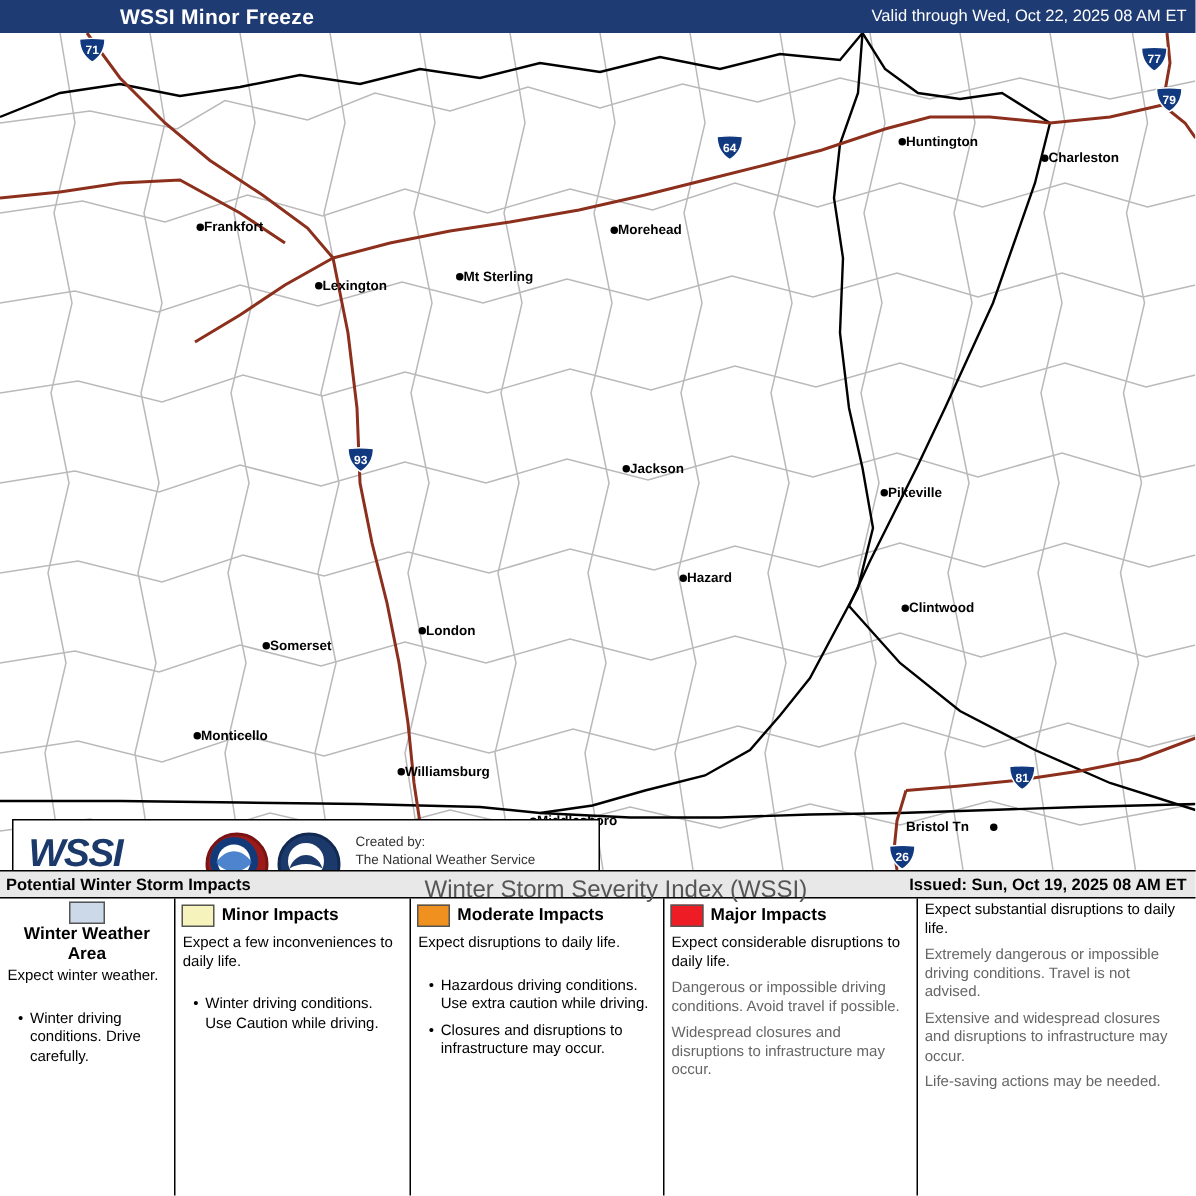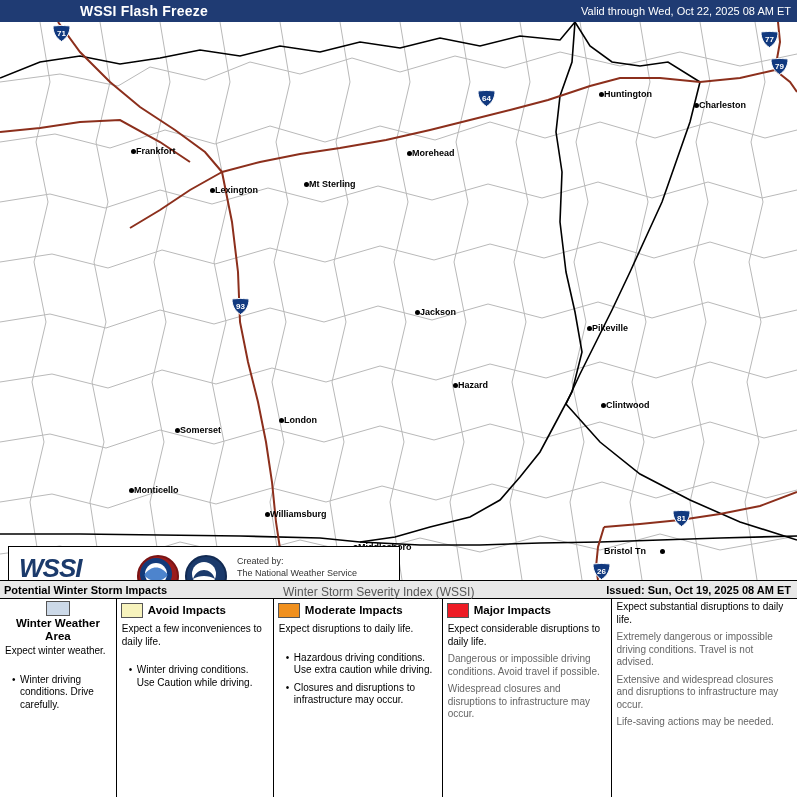--- a/index.html
+++ b/index.html
@@ -76,21 +76,21 @@
   
   .impbar{
     position:absolute;left:0;top:580px;width:797px;height:19px;
     background:#e8e8e8;border-top:1px solid #000;border-bottom:1px solid #000;
     box-sizing:border-box;
   }
   .impbar .left{
     position:absolute;left:4px;top:3px;font-size:11px;font-weight:bold;color:#000;
   }
   .impbar .mid{
-    position:absolute;left:283px;top:4px;font-size:12px;color:#555;
+    position:absolute;left:283px;top:4px;font-size:16px;color:#555;
   }
   .impbar .right{
     position:absolute;right:6px;top:3px;font-size:11px;font-weight:bold;color:#000;
   }
 
   
   .legend{
     position:absolute;left:0;top:599px;width:797px;height:198px;
     display:flex;
     box-sizing:border-box;
@@ -130,21 +130,21 @@
   .c0 .lhead{flex-direction:column;align-items:center;gap:0;height:auto;padding-top:2px;}
   .c0 .lhead .lhead-txt{text-align:center;line-height:13px;}
   .c0 .swatch{width:22px;height:13px;margin-bottom:1px;}
 </style>
 </head>
 <body>
 
 <div id="app">
 
   <div class="hdr">
-    <div class="hdr-title">WSSI Flash Freeze</div>
+    <div class="hdr-title">WSSI Minor Freeze</div>
     <div class="hdr-valid">Valid through Wed, Oct 22, 2025 08 AM ET</div>
   </div>
 
   <div class="map">
     <svg width="797" height="558">
 
       <rect x="0" y="0" width="797" height="558" fill="#ffffff"></rect>
 
       <g stroke="#b9b9b9" stroke-width="1" fill="none">
         <path d="M0,60 L60,52 L118,64 L150,45 L205,58 L250,40 L300,52 L352,36 L400,50 L455,34 L505,46 L560,30 L620,44 L680,30 L740,44 L797,32"></path>
@@ -336,21 +336,21 @@
         <p>Expect winter weather.</p>
         <ul>
           <li>Winter driving conditions. Drive carefully.</li>
         </ul>
       </div>
     </div>
 
     <div class="lcol c1">
       <div class="lhead">
         <div class="swatch" style="background:#f7f3bd"></div>
-        <div class="lhead-txt">Avoid Impacts</div>
+        <div class="lhead-txt">Minor Impacts</div>
       </div>
       <div class="lbody">
         <p>Expect a few inconveniences to daily life.</p>
         <ul>
           <li>Winter driving conditions. Use Caution while driving.</li>
         </ul>
       </div>
     </div>
 
     <div class="lcol c2">

